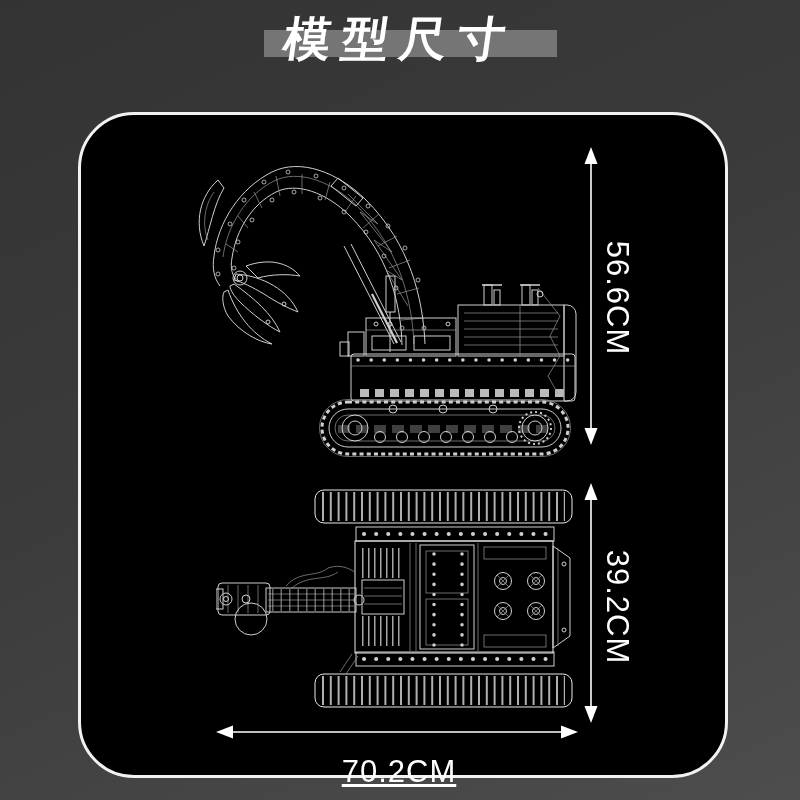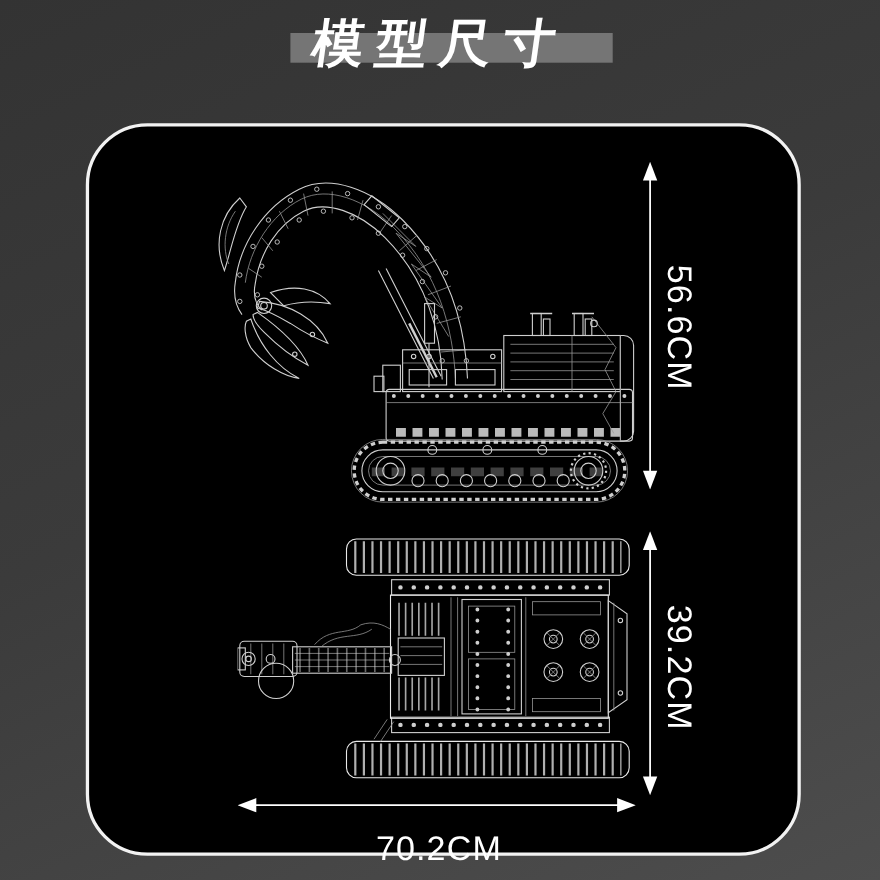--- a/index.html
+++ b/index.html
@@ -32,21 +32,21 @@
   .dim-arrow-v1 { left:500px; top:32px; }
   .dim-arrow-v2 { left:500px; top:368px; }
   .dim-arrow-h  { left:135px; top:607px; }
   .dim-label {
     position:absolute; color:#ffffff; font-size:31px; font-weight:400;
     letter-spacing:1px; white-space:nowrap;
   }
   .dim-label-v { transform:translate(-50%,-50%) rotate(90deg); }
   .dim-label-v1 { left:536px; top:183px; }
   .dim-label-v2 { left:536px; top:492px; }
-  .dim-label-h  { left:318px; top:639px; transform:translate(-50%,0); }
+  .dim-label-h  { left:318px; top:639px; transform:translate(-50%,0);text-decoration:underline; }
   
   .bp { stroke:#cfcfcf; fill:none; stroke-width:1; }
   .bp-bright { stroke:#e9e9e9; }
   .bp-faint { stroke:#9a9a9a; stroke-width:0.7; }
   .arrow-line { stroke:#ffffff; stroke-width:1.6; }
   .arrow-head { fill:#ffffff; stroke:none; }
 </style>
 </head>
 <body>
 

